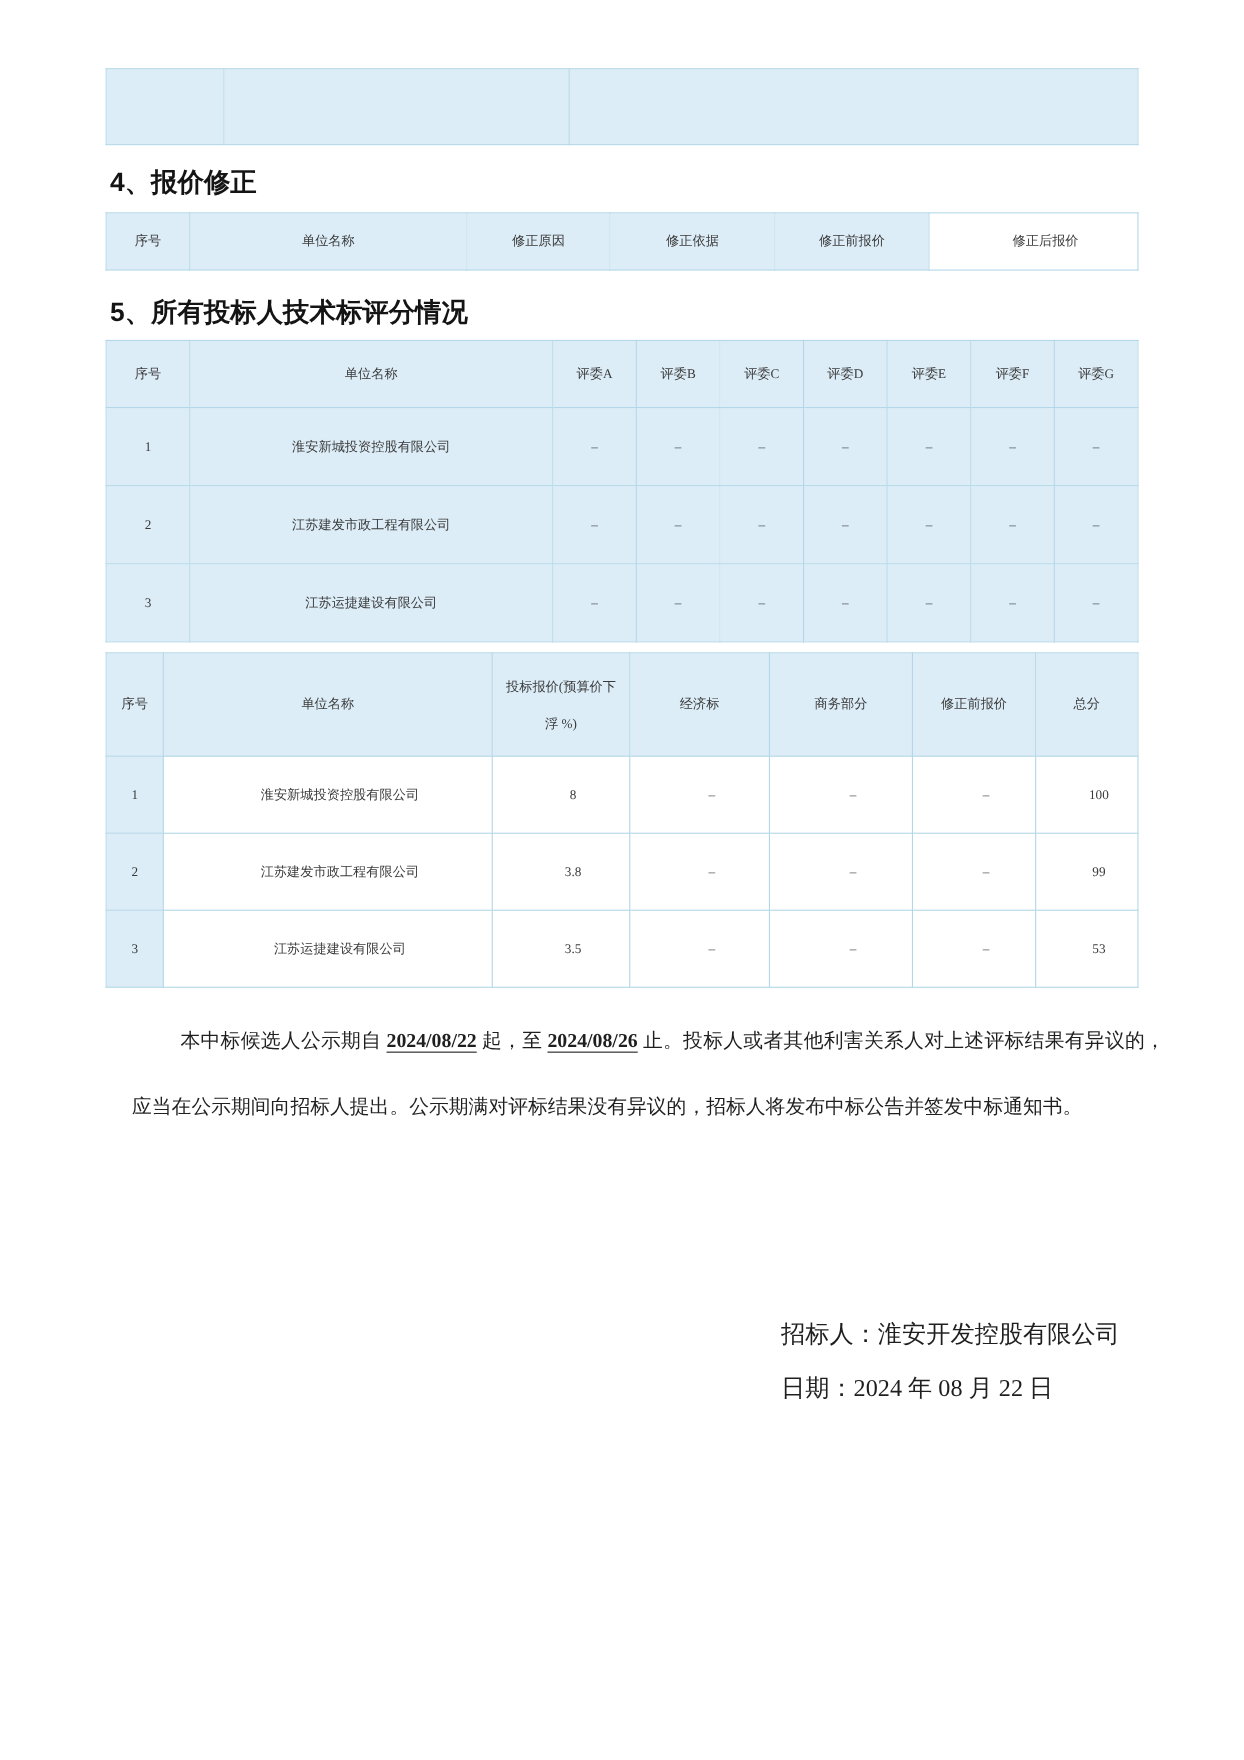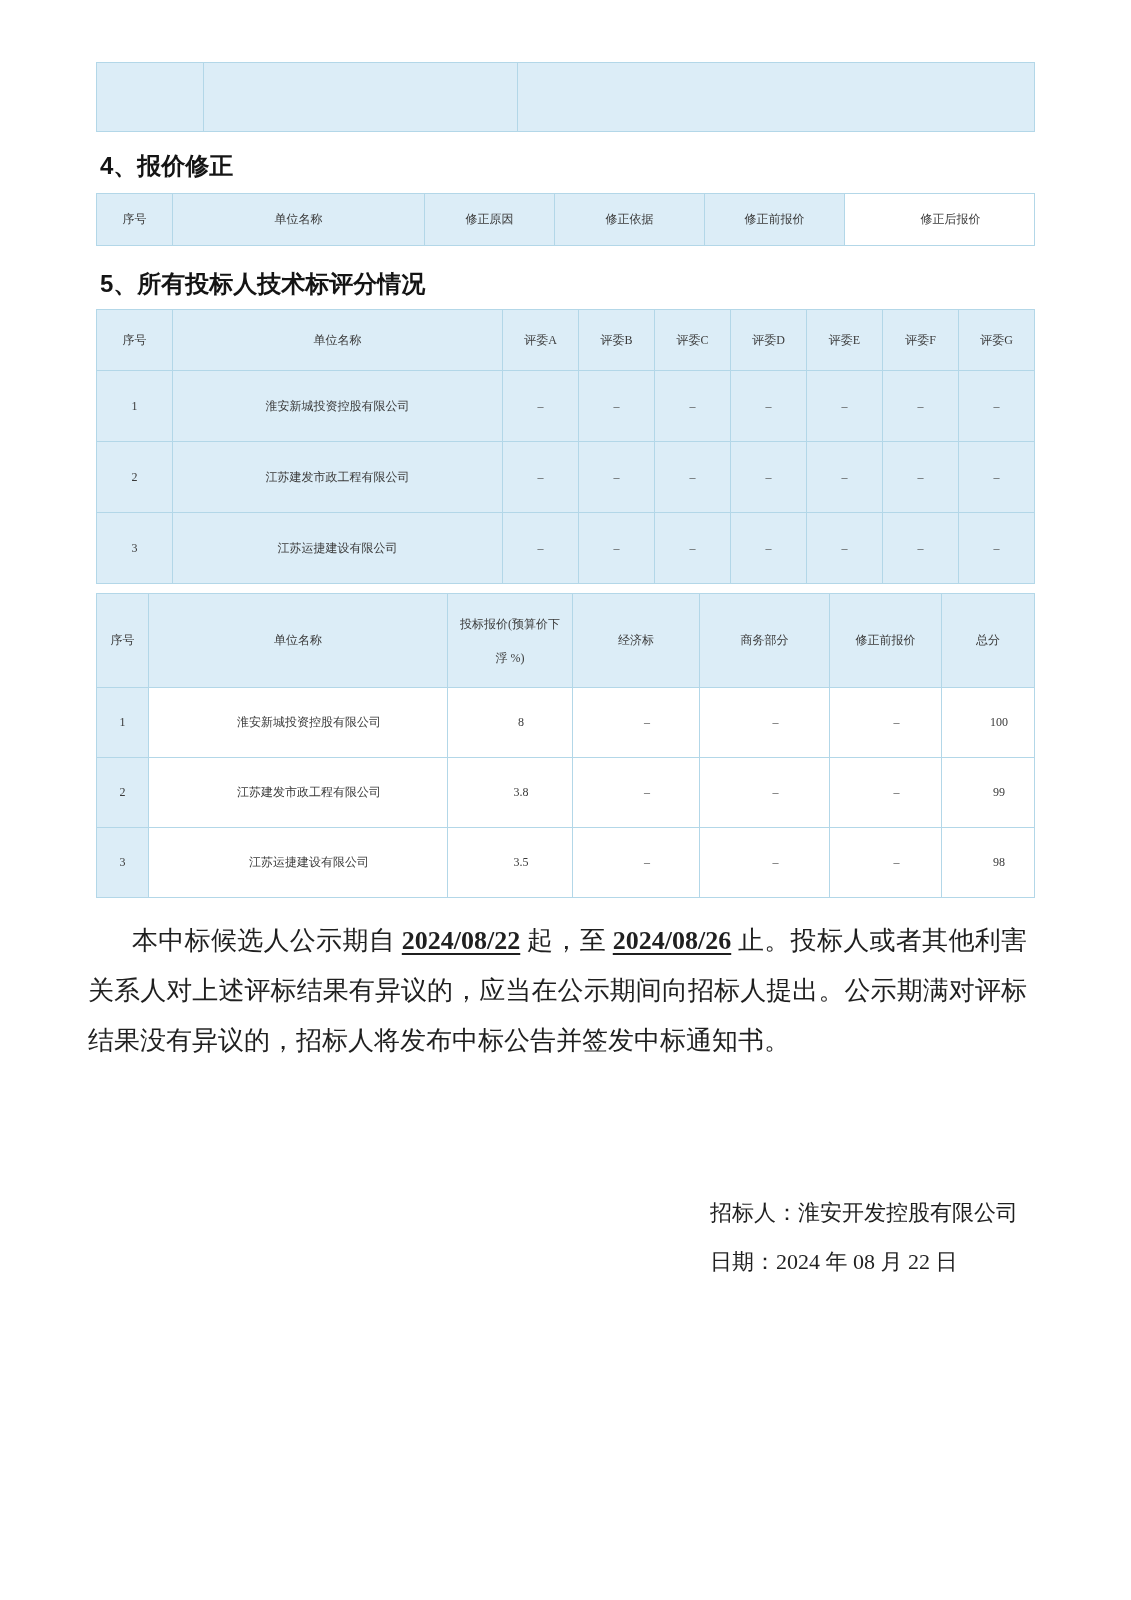--- a/index.html
+++ b/index.html
@@ -40,22 +40,22 @@
   .cont-table tr    { height:69px; }
   .t5 tr.hdr        { height:61px; }
   .t5 tr.row        { height:71px; }
   .t6 tr.hdr        { height:94px; }
   .t6 tr.row        { height:70px; }
   .t6 td.wrapcell   { padding:0 10px; line-height:34px; }
   .winner {
     text-decoration:underline; text-underline-offset:5px;
   }
   .para {
-    margin:18px 96px 0 88px; width:939px;
-    font-size:26px; line-height:50px; text-align:justify;
+    margin:18px 96px 0 120px; width:939px;
+    font-size:18px; line-height:60px; text-align:justify;
     text-indent:44px; color:#1f1f1f;
   }
   .para .u {
     font-weight:bold; text-decoration:underline; text-underline-offset:4px;
   }
   .signature {
     position:absolute; left:710px; top:1188px;
     font-size:22px; color:#1f1f1f; line-height:49px;
   }
 </style>
@@ -200,21 +200,21 @@
       <td class="white dash">–</td>
       <td class="white">99</td>
     </tr>
     <tr class="row">
       <td class="blue">3</td>
       <td class="white">江苏运捷建设有限公司</td>
       <td class="white">3.5</td>
       <td class="white dash">–</td>
       <td class="white dash">–</td>
       <td class="white dash">–</td>
-      <td class="white">98</td>
+      <td class="white">53</td>
     </tr>
   </tbody>
     </table>
 
 
   <p class="para">
     <span>本中标候选人公示期自 </span><span class="u">2024/08/22</span><span> 起，至 </span><span class="u">2024/08/26</span><span> 止。投标人或者其他利害关系人对上述评标结果有异议的，应当在公示期间向招标人提出。公示期满对评标结果没有异议的，招标人将发布中标公告并签发中标通知书。</span>
   </p>
 
   <div class="signature">

